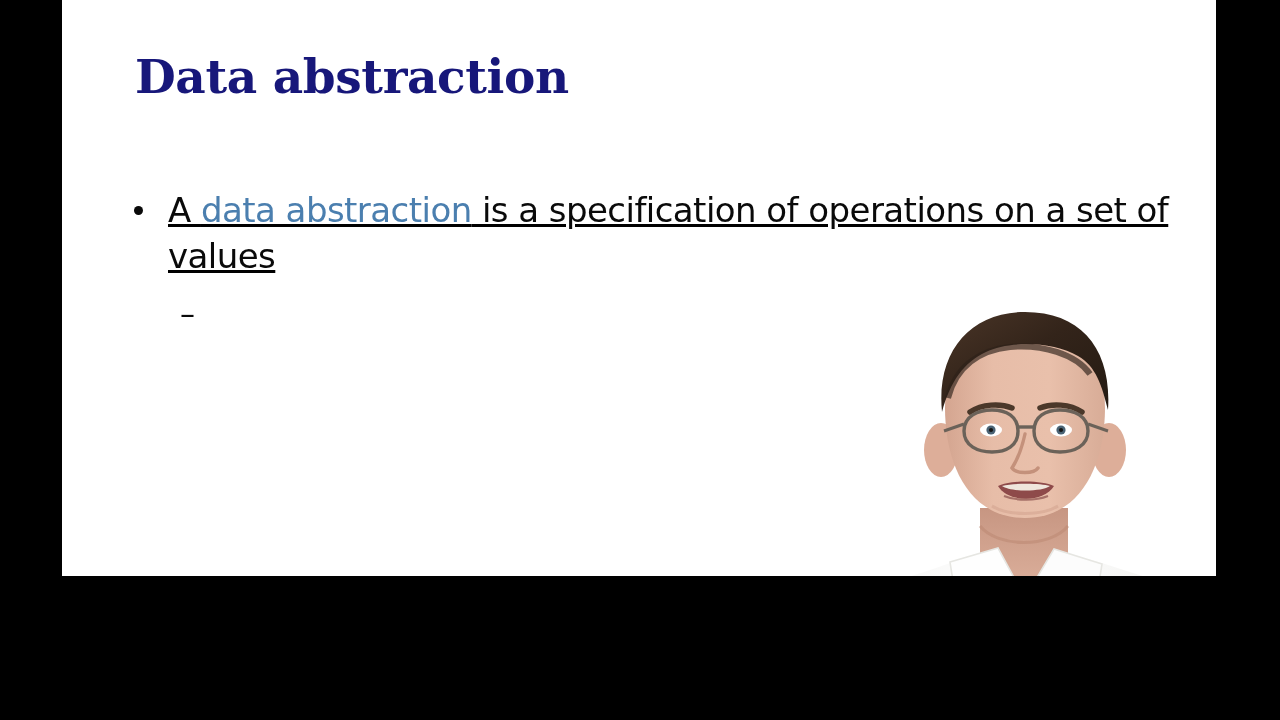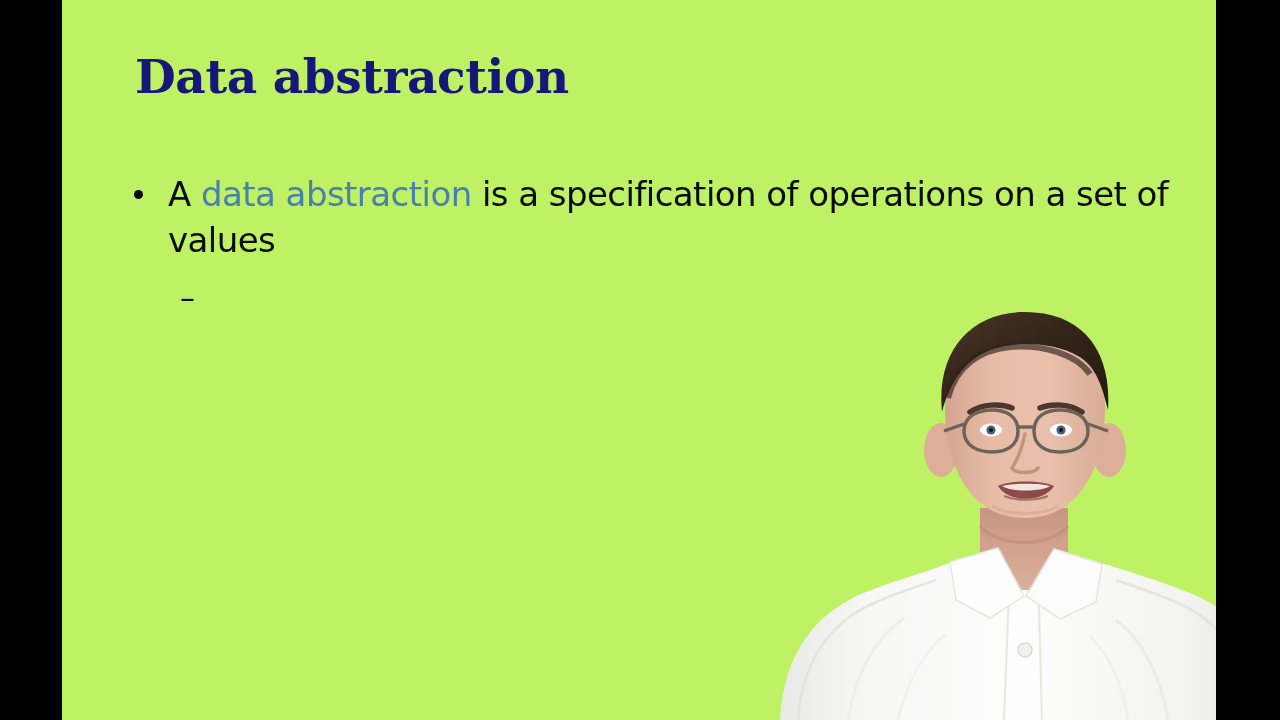--- a/index.html
+++ b/index.html
@@ -32,22 +32,22 @@
   }
   #pillar-left  { left: 0;   width: 62px; }
   #pillar-right { left: 1216px; width: 64px; }
 
   
   #slide-canvas {
     position: absolute;
     left: 62px;
     top: 0;
     width: 1154px;
-    height: 720px;
-    background: #bef264;
+    height: 576px;
+    background: #ffffff;
     overflow: hidden;
     z-index: 10;
   }
 
   
   #slide-title {
     position: absolute;
     left: 73px;
     top: 52px;
     font-family: "DejaVu Serif", "Liberation Serif", serif;
@@ -56,22 +56,23 @@
     letter-spacing: -0.4px;
     color: #17177a;
     white-space: nowrap;
     line-height: 1.05;
   }
 
   
   #body-list {
     position: absolute;
     left: 60px;
-    top: 172px;
+    top: 188px;
     width: 1075px;
+    text-decoration: underline;
   }
 
   .bullet-l1 {
     position: relative;
     padding-left: 46px;
     font-size: 34px;
     line-height: 1.34;
     color: #0a0a0a;
     font-family: "DejaVu Sans", "Liberation Sans", sans-serif;
     letter-spacing: -0.55px;

